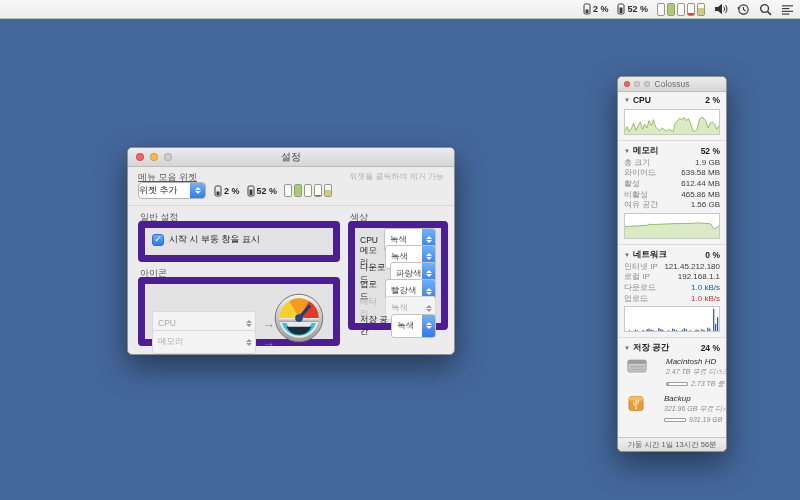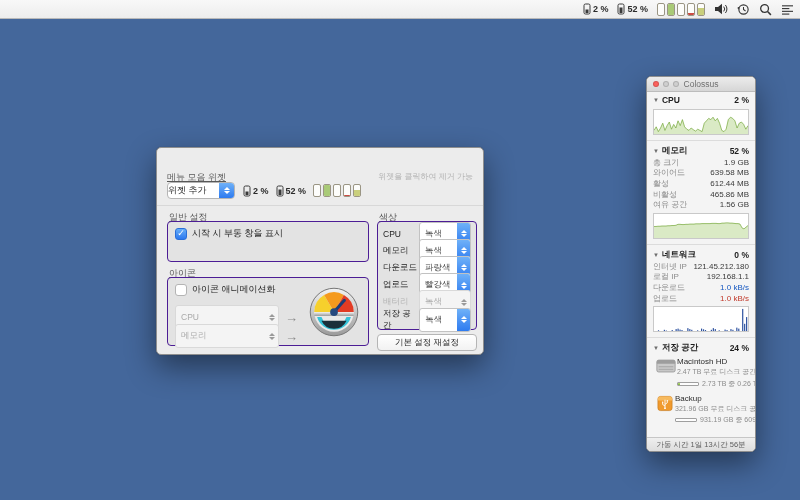--- a/index.html
+++ b/index.html
@@ -13,21 +13,21 @@
     display:flex; justify-content:flex-end; align-items:center; gap:9px; padding-right:6px; }
   .mb-item { display:flex; align-items:center; gap:2px; font-size:9px; font-weight:700; color:#2b2b2b; height:100%; }
   .mb-item svg { display:block; }
   .bars { display:flex; gap:2px; align-items:center; }
   .bar { position:relative; width:8px; height:13px; border:1px solid #9a9584; border-radius:2px;
          background:#fdfdfb; overflow:hidden; display:inline-block; }
   .bar i { position:absolute; bottom:0; left:0; right:0; background:#a9ca77; display:block; }
 
   
   .win { position:absolute; background:#ececec; border:1px solid #8f8f8f; border-radius:5px;
-         box-shadow:0 12px 30px rgba(0,0,0,.45), 0 0 1px rgba(0,0,0,.3);margin-left:29px; }
+         box-shadow:0 12px 30px rgba(0,0,0,.45), 0 0 1px rgba(0,0,0,.3); }
   .titlebar { position:relative; height:19px; border-radius:4px 4px 0 0;
     background:linear-gradient(#ececec,#d6d6d6); border-bottom:1px solid #bcbcbc;
     display:flex; align-items:center; }
   .titlebar .title { position:absolute; left:0; right:0; text-align:center;
     font-size:10px; color:#434343; }
   .tl { width:8px; height:8px; border-radius:50%; margin-left:6px; display:inline-block;
         border:0.5px solid rgba(0,0,0,.15); z-index:2; }
   .tl.first { margin-left:8px; }
   .tl.red { background:#fc615d; } .tl.yellow { background:#fdbc40; } .tl.gray { background:#cfcfcf; }
 
@@ -42,21 +42,21 @@
   .pop-caret { width:15px; height:100%; border-radius:0 3px 3px 0;
     background:linear-gradient(#6fb1f8,#2e7bf0); display:flex; flex-direction:column;
     align-items:center; justify-content:center; gap:1px; }
   .c-up { width:0; height:0; border-left:3px solid transparent; border-right:3px solid transparent; border-bottom:3px solid #fff; }
   .c-dn { width:0; height:0; border-left:3px solid transparent; border-right:3px solid transparent; border-top:3px solid #fff; }
   .preview { position:absolute; left:86px; top:34px; height:17px; display:flex; align-items:center; gap:7px;
     font-size:9px; font-weight:700; color:#2b2b2b; }
   .preview .pv-item { display:flex; align-items:center; gap:2px; }
   .sep1 { position:absolute; left:0; right:0; top:57px; border-top:1px solid #d8d8d8; }
 
-  .group { position:absolute; background:#e3e3e3; border:1px solid #4c1d95; border-radius:4px; }
+  .group { position:absolute; background:#e3e3e3; border:7px solid #4c1d95; border-radius:4px; }
   #lbl-general { left:12px; top:63px; }
   #group-general { left:10px; top:73px; width:202px; height:41px; padding:5px 7px; display:flex; flex-direction:column; gap:5px; }
   #lbl-icon { left:12px; top:119px; }
   #group-icon { left:10px; top:129px; width:202px; height:69px; padding:5px 7px; }
   #lbl-colors { left:222px; top:63px; }
   #group-colors { left:220px; top:73px; width:100px; height:109px; padding:3px 5px; display:flex; flex-direction:column; }
 
   .cbrow { display:flex; align-items:center; gap:5px; font-size:9px; color:#222; }
   .cbox { width:12px; height:12px; border-radius:3px; background:#fff; border:1px solid #b4b4b4;
     display:inline-flex; align-items:center; justify-content:center; flex:0 0 auto; }
@@ -101,21 +101,21 @@
   .disclosure { font-size:6px; color:#6e6e6e; margin-right:3px; }
   .mname { font-size:8.5px; font-weight:700; color:#1d1d1d; flex:1; }
   .mval { font-size:8.5px; font-weight:700; color:#1d1d1d; }
   .mrow { display:flex; justify-content:space-between; height:10.6px; align-items:center; }
   .mlab { font-size:8px; color:#8b8b8b; }
   .mv { font-size:8px; color:#3a3a3a; }
   .mv.blue { color:#1557c0; } .mv.red { color:#c0392b; }
   .mgraph { display:block; width:100%; height:26px; background:#fff; border:1px solid #c9c9c9; margin-top:3px; }
   .mdivider { border-top:1px solid #dcdcdc; margin:2px 0; }
 
-  .drive { display:flex; gap:0; padding:3px 0 2px 2px; }
+  .drive { display:flex; gap:18px; padding:3px 0 2px 2px;font-style:italic; }
   .drive-info { flex:1; }
   .drive-name { font-size:8px; color:#2c2c2c; }
   .drive-free { font-size:7px; color:#8b8b8b; margin-top:1px; white-space:nowrap; }
   .drive-usage { display:flex; align-items:center; gap:3px; margin-top:1.5px; }
   .ubar { position:relative; width:22px; height:4px; border:1px solid #9f9f9f; border-radius:1px; background:#fdfdfd; overflow:hidden; flex:0 0 auto; }
   .ubar i { position:absolute; left:0; top:0; bottom:0; background:linear-gradient(#b5d879,#7fb33c); display:block; }
   .utext { font-size:7px; color:#8b8b8b; white-space:nowrap; }
   .mfooter { position:absolute; left:0; right:0; bottom:0; height:14px;
     background:linear-gradient(#efefef,#dddddd); border-top:1px solid #c6c6c6; border-radius:0 0 4px 4px;
     display:flex; align-items:center; justify-content:center; font-size:7.5px; color:#5d5d5d; }
@@ -181,20 +181,26 @@
           <line x1="1" y1="2" x2="13" y2="2"></line>
           <line x1="1" y1="5" x2="9" y2="5"></line>
           <line x1="1" y1="8" x2="13" y2="8"></line>
           <line x1="1" y1="11" x2="9" y2="11"></line>
         </g>
       </svg>
   </div>
 </div>
 
 <div class="win settings">
+  <div class="titlebar">
+    <span class="tl red first"></span>
+    <span class="tl yellow"></span>
+    <span class="tl gray"></span>
+    <span class="title">설정</span>
+  </div>
 
   <span class="lbl" id="mw-label">메뉴 모음 위젯</span>
   <span class="hint">위젯을 클릭하여 제거 가능</span>
 
   <div class="popup-btn">
     <span class="pop-label">위젯 추가</span>
     <span class="pop-caret">
         <i class="c-up"></i>
         <i class="c-dn"></i>
       </span>
@@ -238,26 +244,20 @@
   <span class="lbl" id="lbl-general">일반 설정</span>
   <div class="group" id="group-general">
       <div class="cbrow">
         <span class="cbox checked"></span>
         <span class="cbl">시작 시 부동 창을 표시</span>
       </div>
     </div>
 
   <span class="lbl" id="lbl-icon">아이콘</span>
   <div class="group" id="group-icon">
-    <div id="icon-check">
-        <div class="cbrow">
-          <span class="cbox"></span>
-          <span class="cbl">아이콘 애니메이션화</span>
-        </div>
-      </div>
     <div class="iconsel-row r1">
       <div class="mac-select disabled gray-caret wide">
         <span class="sel-val">CPU</span>
         <span class="sel-caret">
             <i class="c-up"></i>
             <i class="c-dn"></i>
           </span>
       </div>
       <span class="arrow-glyph">→</span>
     </div>
@@ -348,21 +348,20 @@
         <span class="mac-select">
           <span class="sel-val">녹색</span>
           <span class="sel-caret">
             <i class="c-up"></i>
             <i class="c-dn"></i>
           </span>
         </span>
       </div>
     </div>
 
-  <div class="reset-btn">기본 설정 재설정</div>
 </div>
 
 <div class="win monitor">
   <div class="titlebar">
     <span class="tl red first"></span>
     <span class="tl gray"></span>
     <span class="tl gray"></span>
     <span class="title">Colossus</span>
   </div>
   <div class="mbody">

